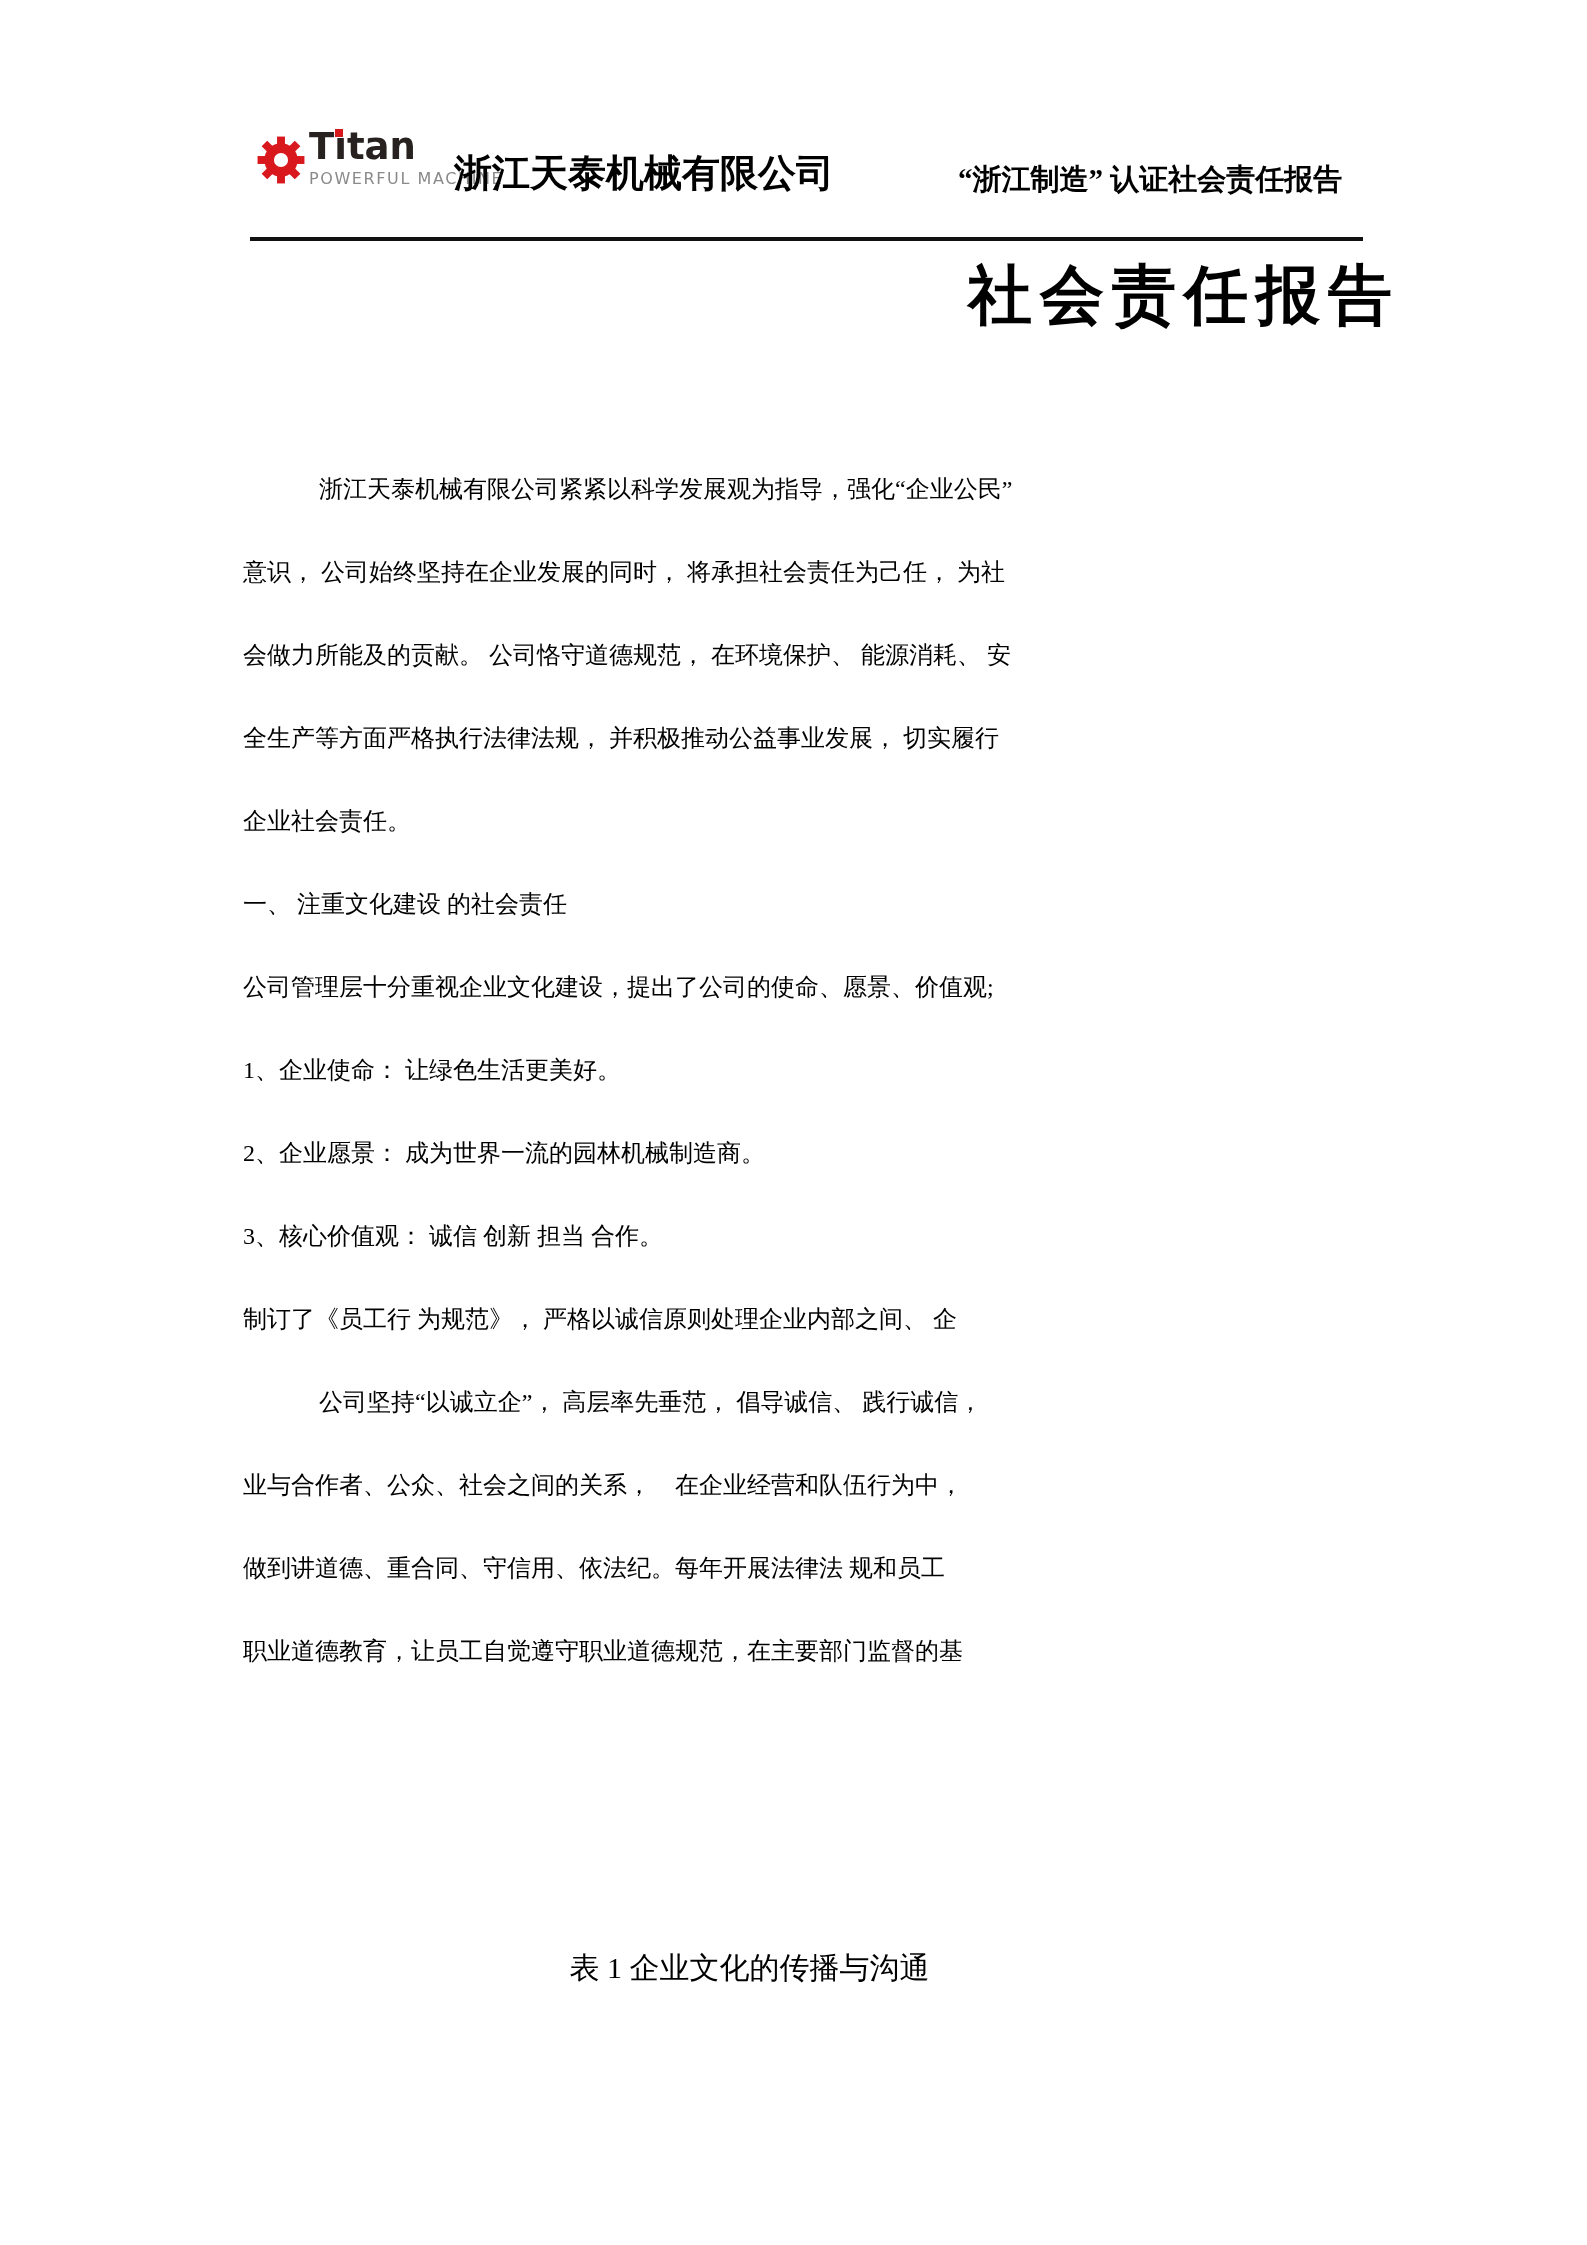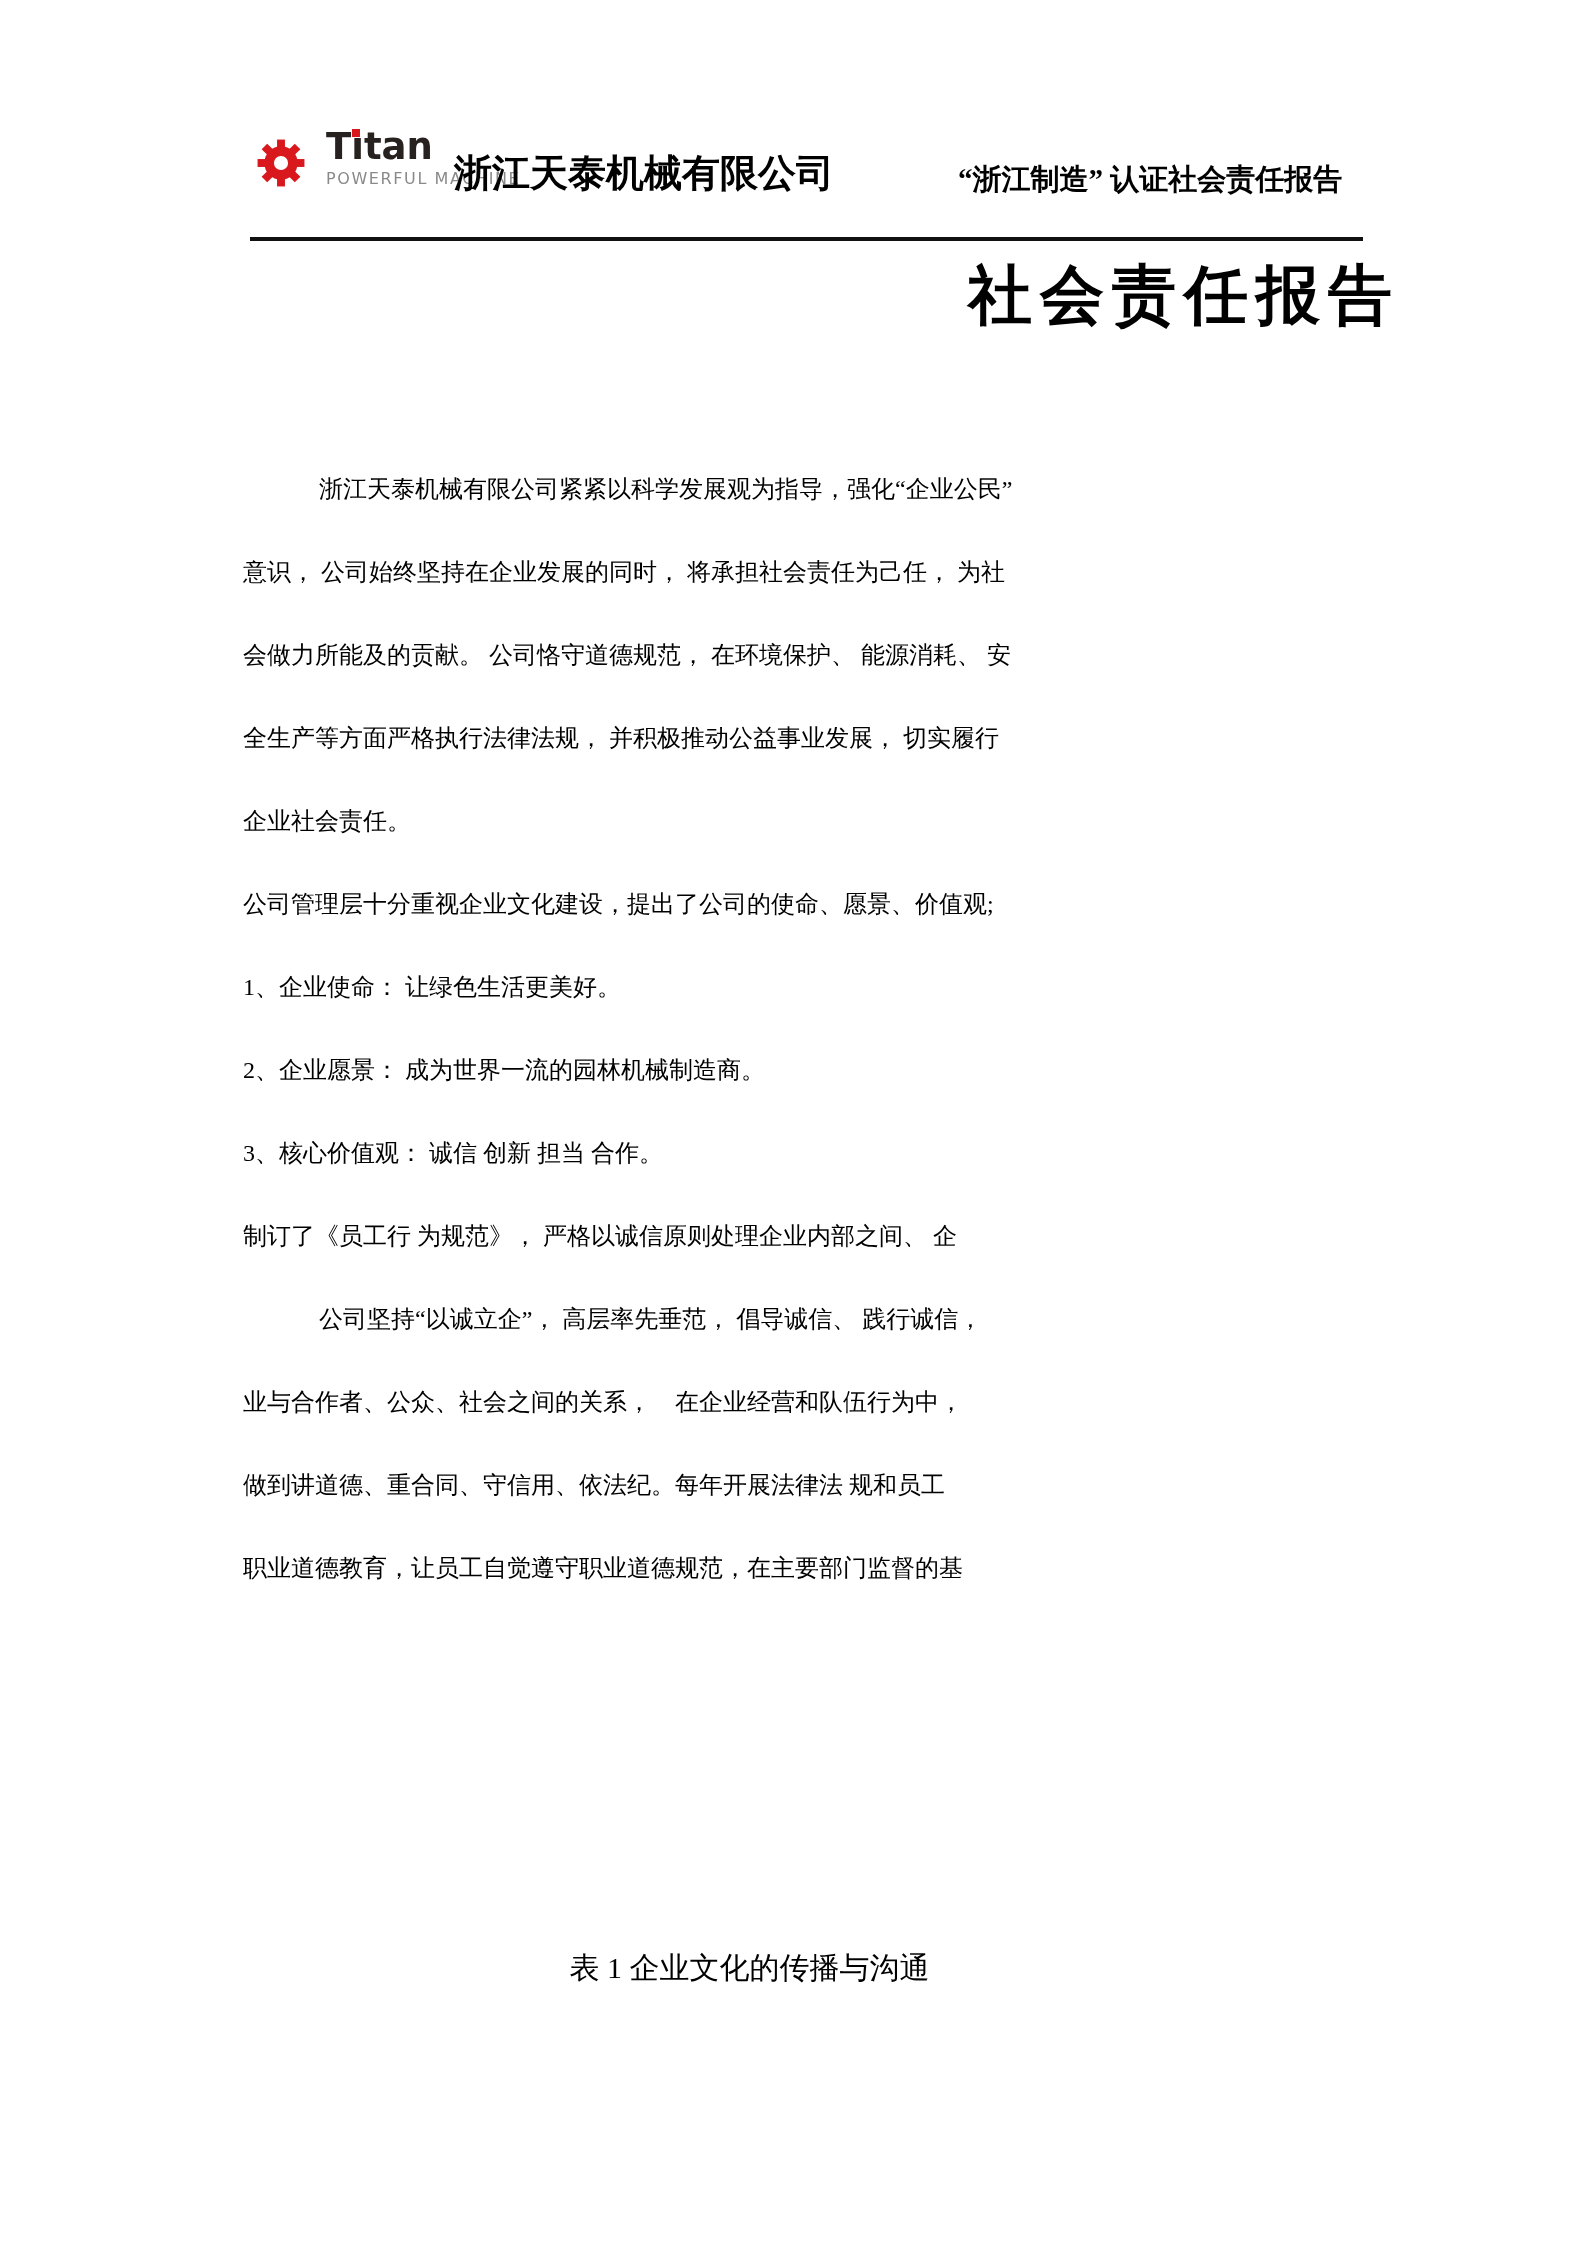--- a/index.html
+++ b/index.html
@@ -13,21 +13,21 @@
     position:relative;
     width:1587px;height:2245px;
     background:#ffffff;
     overflow:hidden;
     font-family:"Liberation Serif","DejaVu Serif",serif;
     color:var(--ink);
   }
   
   .logo{
     position:absolute;left:256px;top:128px;
-    display:flex;align-items:flex-end;gap:20px;
+    display:flex;align-items:center;gap:3px;
   }
   .gear{width:50px;height:50px;margin-top:3px;}
   .brand-block{display:flex;flex-direction:column;}
   .brand{
     position:relative;
     font-family:"DejaVu Sans","Liberation Sans",sans-serif;
     font-weight:700;font-size:37px;line-height:1;
     color:var(--brand-dark);
     letter-spacing:0px;
   }
@@ -108,20 +108,21 @@
   <div class="rule"></div>
 
   <h1 class="title">社会责任报告</h1>
 
   <main class="body-text">
     <div class="line indent">浙江天泰机械有限公司紧紧以科学发展观为指导，强化“企业公民”</div>
     <div class="line">意识， 公司始终坚持在企业发展的同时， 将承担社会责任为己任， 为社</div>
     <div class="line">会做力所能及的贡献。 公司恪守道德规范， 在环境保护、 能源消耗、 安</div>
     <div class="line">全生产等方面严格执行法律法规， 并积极推动公益事业发展， 切实履行</div>
     <div class="line">企业社会责任。</div>
+    <div class="line">一、 注重文化建设 的社会责任</div>
     <div class="line">公司管理层十分重视企业文化建设，提出了公司的使命、愿景、价值观;</div>
     <div class="line">1、企业使命： 让绿色生活更美好。</div>
     <div class="line">2、企业愿景： 成为世界一流的园林机械制造商。</div>
     <div class="line">3、核心价值观： 诚信 创新 担当 合作。</div>
     <div class="line">制订了《员工行 为规范》， 严格以诚信原则处理企业内部之间、 企</div>
     <div class="line indent">公司坚持“以诚立企”， 高层率先垂范， 倡导诚信、 践行诚信，</div>
     <div class="line">业与合作者、公众、社会之间的关系，　在企业经营和队伍行为中，</div>
     <div class="line">做到讲道德、重合同、守信用、依法纪。每年开展法律法 规和员工</div>
     <div class="line">职业道德教育，让员工自觉遵守职业道德规范，在主要部门监督的基</div>
   </main>

